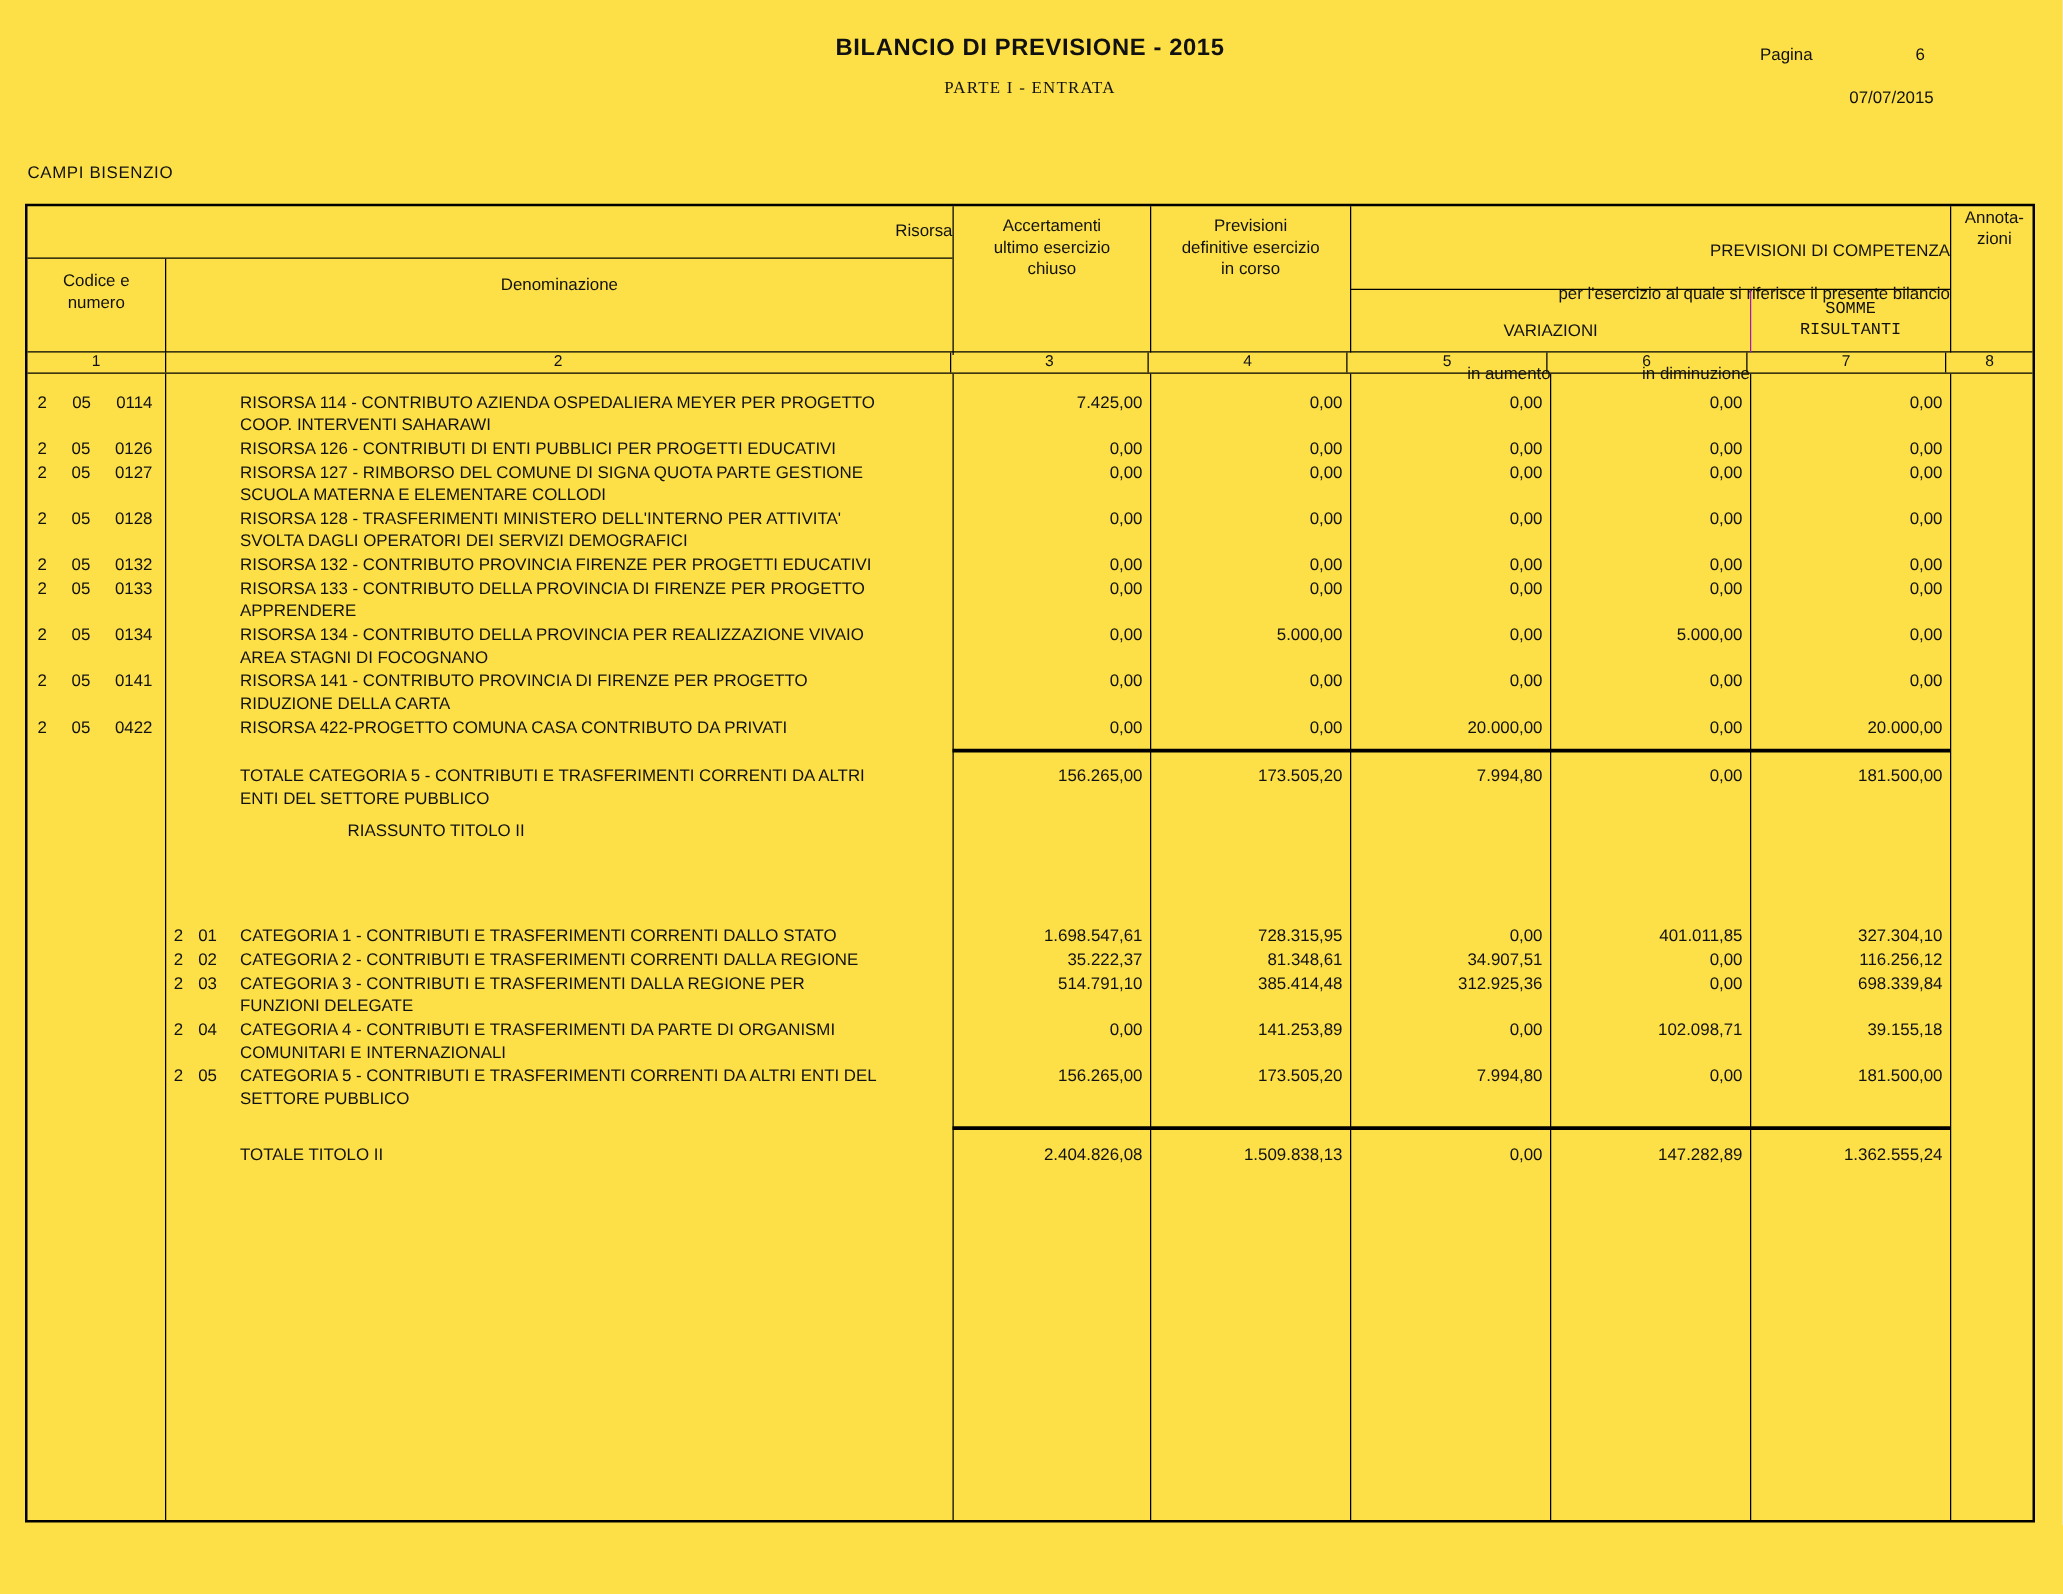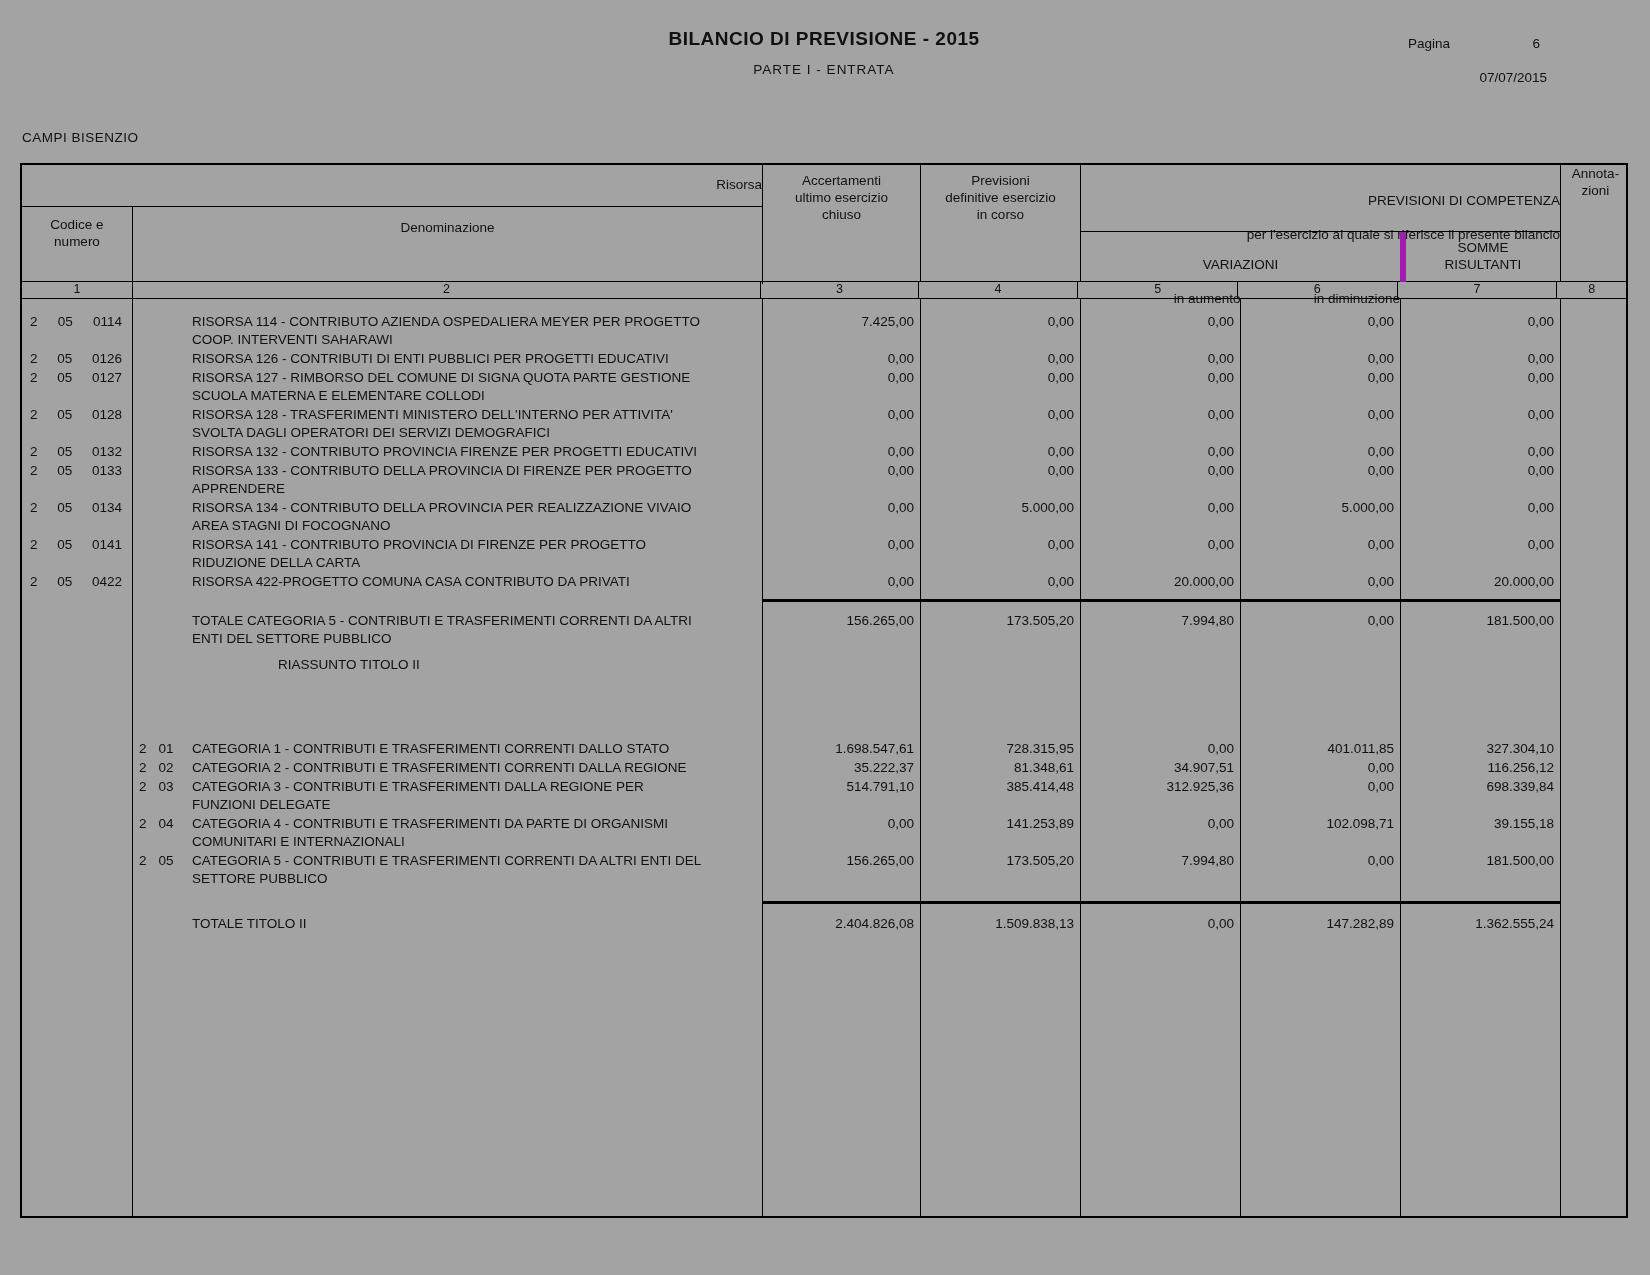--- a/index.html
+++ b/index.html
@@ -1,45 +1,45 @@
 <!DOCTYPE html>
 <html><head>
 <meta charset="utf-8">
 <style>
   * { margin:0; padding:0; box-sizing:border-box; }
   html,body { background:#e8e8e8; }
   .page {
-    position:relative; width:1650px; height:1275px; background:#a3a3a3;
+    position:relative; width:1650px; height:1275px; background:#fde047;
     font-family:"Liberation Sans", sans-serif; color:#111; overflow:hidden;
   }
   
   .doc-title { position:absolute; left:20px; top:28px; width:1608px; text-align:center;
     font-size:19px; font-weight:bold; letter-spacing:.5px; }
   .doc-subtitle { position:absolute; left:20px; top:62px; width:1608px; text-align:center;
-    font-size:13.5px; letter-spacing:1px; }
+    font-size:13.5px; letter-spacing:1px;font-family:Liberation Serif, serif; }
   .pagina-block { position:absolute; left:1408px; top:36px; width:132px;
     display:flex; justify-content:space-between; font-size:13.5px; }
   .print-date { position:absolute; right:103px; top:70px; font-size:13.5px;text-align:center; }
   .entity { position:absolute; left:22px; top:130px; font-size:13.5px; letter-spacing:.5px; }
 
   
   .budget-table { position:absolute; left:20px; top:163px; width:1608px; height:1055px;
     border:2px solid #000; display:flex; flex-direction:column; font-size:13.5px; }
 
   
   .thead { position:relative; height:117px; border-bottom:1px solid #000; flex:0 0 auto; }
   .hcell { position:absolute; text-align:center; line-height:17px; white-space:pre-line; }
   .h-risorsa      { left:0;      top:0;    width:740px; height:42px;  border-bottom:1px solid #000; padding-top:11px;text-align:right; }
   .h-codice       { left:0;      top:42px; width:110px; height:75px;  padding-top:9px; }
   .h-denom        { left:110px;  top:42px; width:630px; height:75px;  border-left:1px solid #000; padding-top:12px; }
   .h-accertamenti { left:740px;  top:0;    width:158px; height:119px; border-left:1px solid #000; padding-top:7px; }
   .h-previsioni   { left:898px;  top:0;    width:160px; height:117px; border-left:1px solid #000; padding-top:7px; }
   .h-competenza   { left:1058px; top:0;    width:480px; height:67px;  border-left:1px solid #000; border-bottom:1px solid #000; padding-top:10px;text-align:right; }
   .h-variazioni   { left:1058px; top:67px; width:320px; height:50px;  border-left:1px solid #000; padding-top:7px; }
-  .h-somme        { left:1378px; top:67px; width:160px; height:50px;  border-left:6px solid #a21caf; padding-top:7px; }
+  .h-somme        { left:1378px; top:67px; width:160px; height:50px;  border-left:1px solid #a21caf; padding-top:7px;font-family:Liberation Mono, monospace; }
   .h-annota       { left:1538px; top:0;    width:70px;  height:117px; border-left:1px solid #000; }
   .vari-sub { display:flex; }
   .vari-sub span { flex:1 1 50%; text-align:right; }
 
   
   .colnum-row { display:flex; height:17px; border-bottom:1px solid #000; flex:0 0 auto;
     font-size:12.5px; line-height:15px; }
   .colnum-row .cn { text-align:center; border-left:1px solid #000; }
   .colnum-row .cn:first-child { border-left:none; }
 

